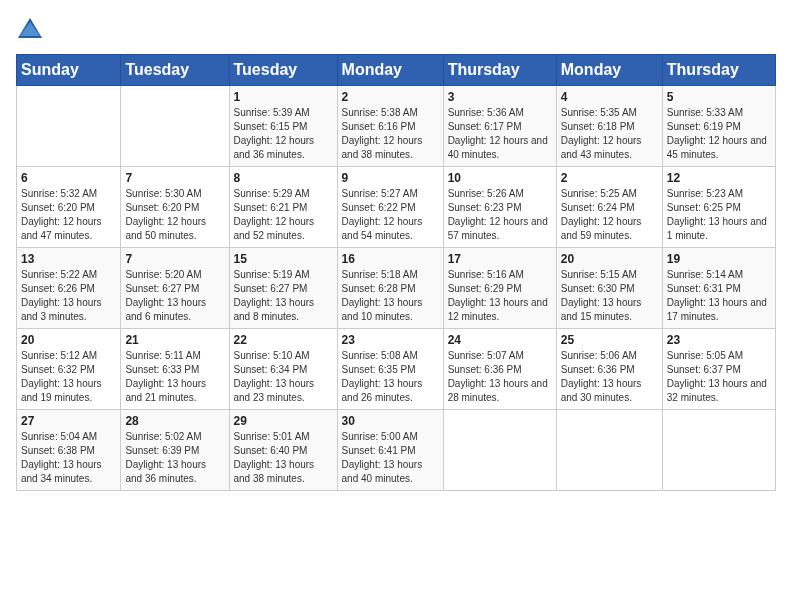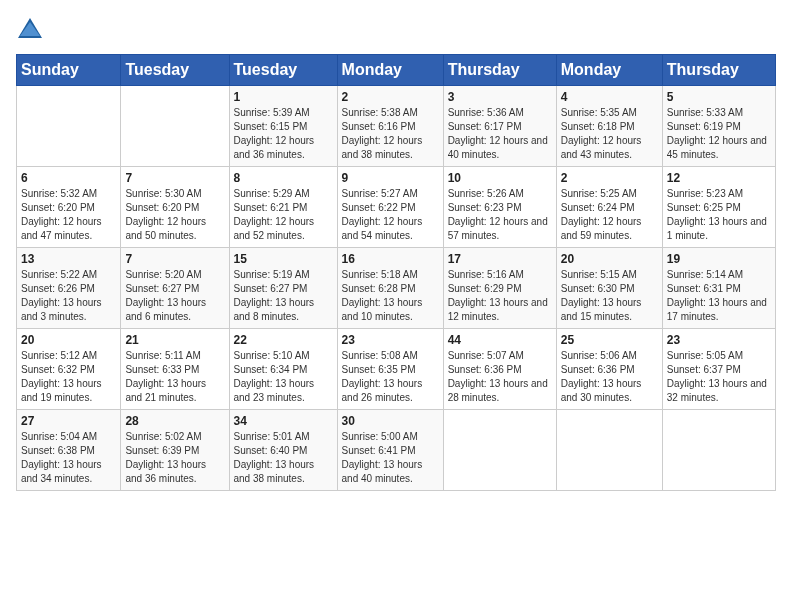--- a/index.html
+++ b/index.html
@@ -220,21 +220,21 @@
         </td>
         <td>
           <span class="day-num">22</span>
           <div class="day-info">Sunrise: 5:10 AM<br>Sunset: 6:34 PM<br>Daylight: 13 hours and 23 minutes.</div>
         </td>
         <td>
           <span class="day-num">23</span>
           <div class="day-info">Sunrise: 5:08 AM<br>Sunset: 6:35 PM<br>Daylight: 13 hours and 26 minutes.</div>
         </td>
         <td>
-          <span class="day-num">44</span>
+          <span class="day-num">24</span>
           <div class="day-info">Sunrise: 5:07 AM<br>Sunset: 6:36 PM<br>Daylight: 13 hours and 28 minutes.</div>
         </td>
         <td>
           <span class="day-num">25</span>
           <div class="day-info">Sunrise: 5:06 AM<br>Sunset: 6:36 PM<br>Daylight: 13 hours and 30 minutes.</div>
         </td>
         <td>
           <span class="day-num">23</span>
           <div class="day-info">Sunrise: 5:05 AM<br>Sunset: 6:37 PM<br>Daylight: 13 hours and 32 minutes.</div>
         </td>
@@ -242,21 +242,21 @@
       <tr>
         <td>
           <span class="day-num">27</span>
           <div class="day-info">Sunrise: 5:04 AM<br>Sunset: 6:38 PM<br>Daylight: 13 hours and 34 minutes.</div>
         </td>
         <td>
           <span class="day-num">28</span>
           <div class="day-info">Sunrise: 5:02 AM<br>Sunset: 6:39 PM<br>Daylight: 13 hours and 36 minutes.</div>
         </td>
         <td>
-          <span class="day-num">34</span>
+          <span class="day-num">29</span>
           <div class="day-info">Sunrise: 5:01 AM<br>Sunset: 6:40 PM<br>Daylight: 13 hours and 38 minutes.</div>
         </td>
         <td>
           <span class="day-num">30</span>
           <div class="day-info">Sunrise: 5:00 AM<br>Sunset: 6:41 PM<br>Daylight: 13 hours and 40 minutes.</div>
         </td>
         <td class="empty-cell"></td>
         <td class="empty-cell"></td>
         <td class="empty-cell"></td>
       </tr>

